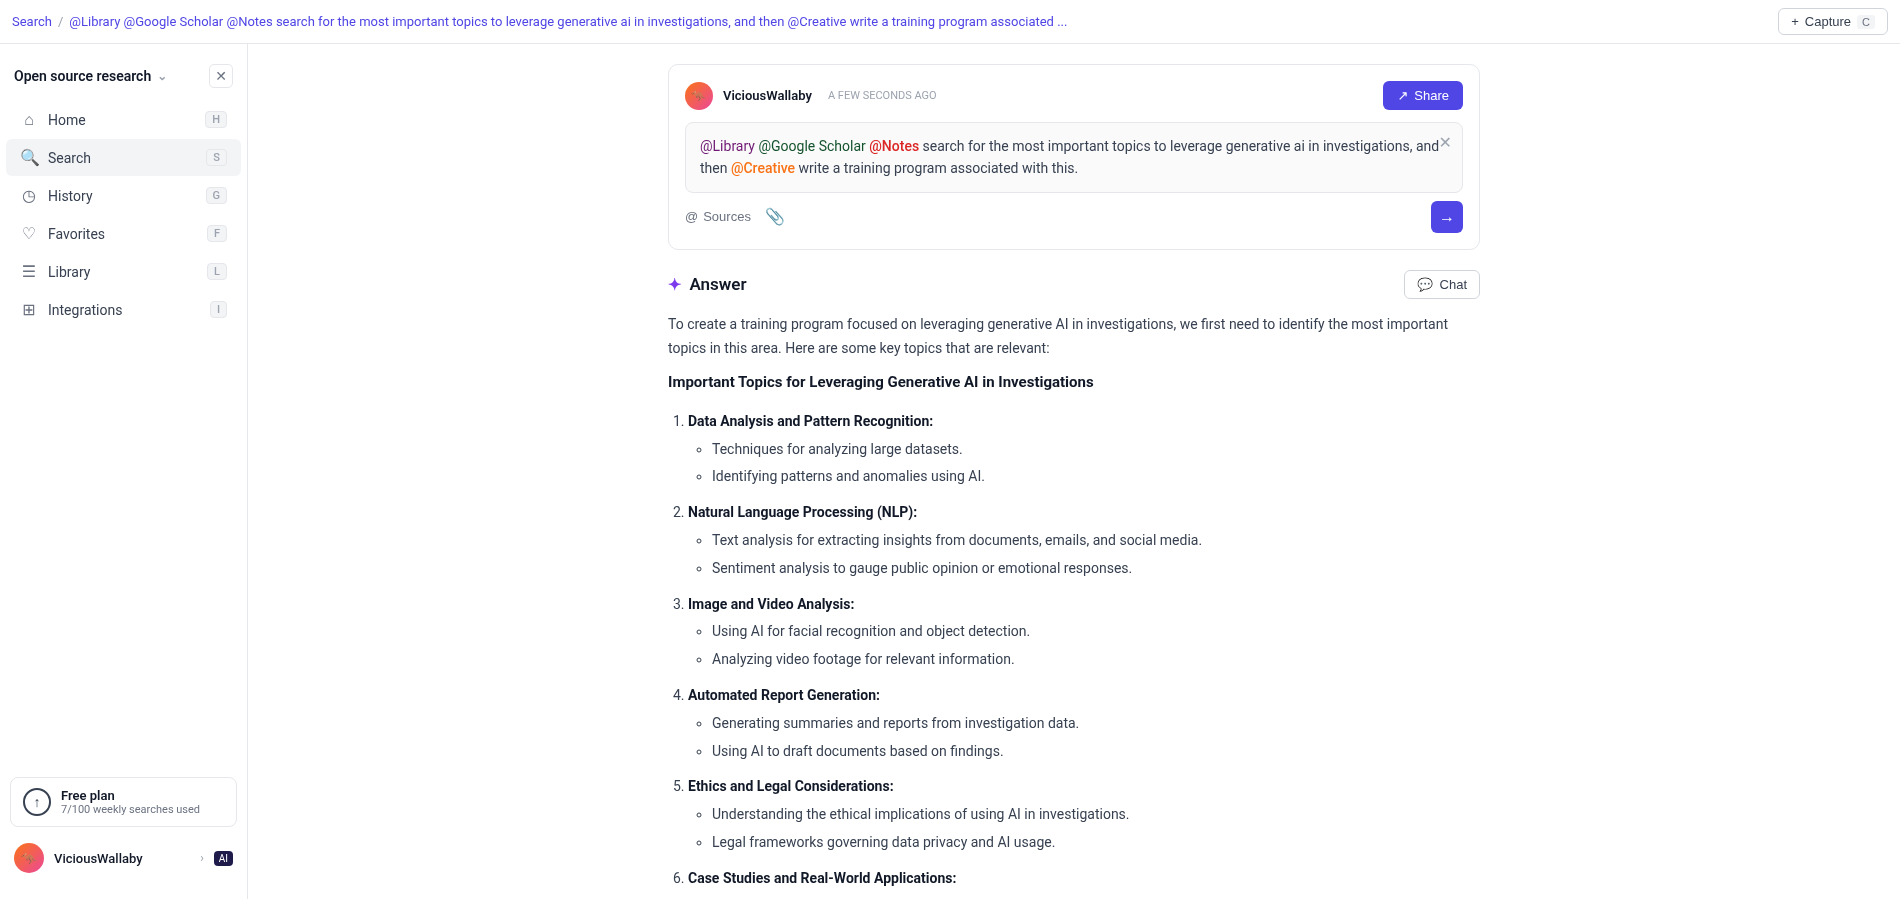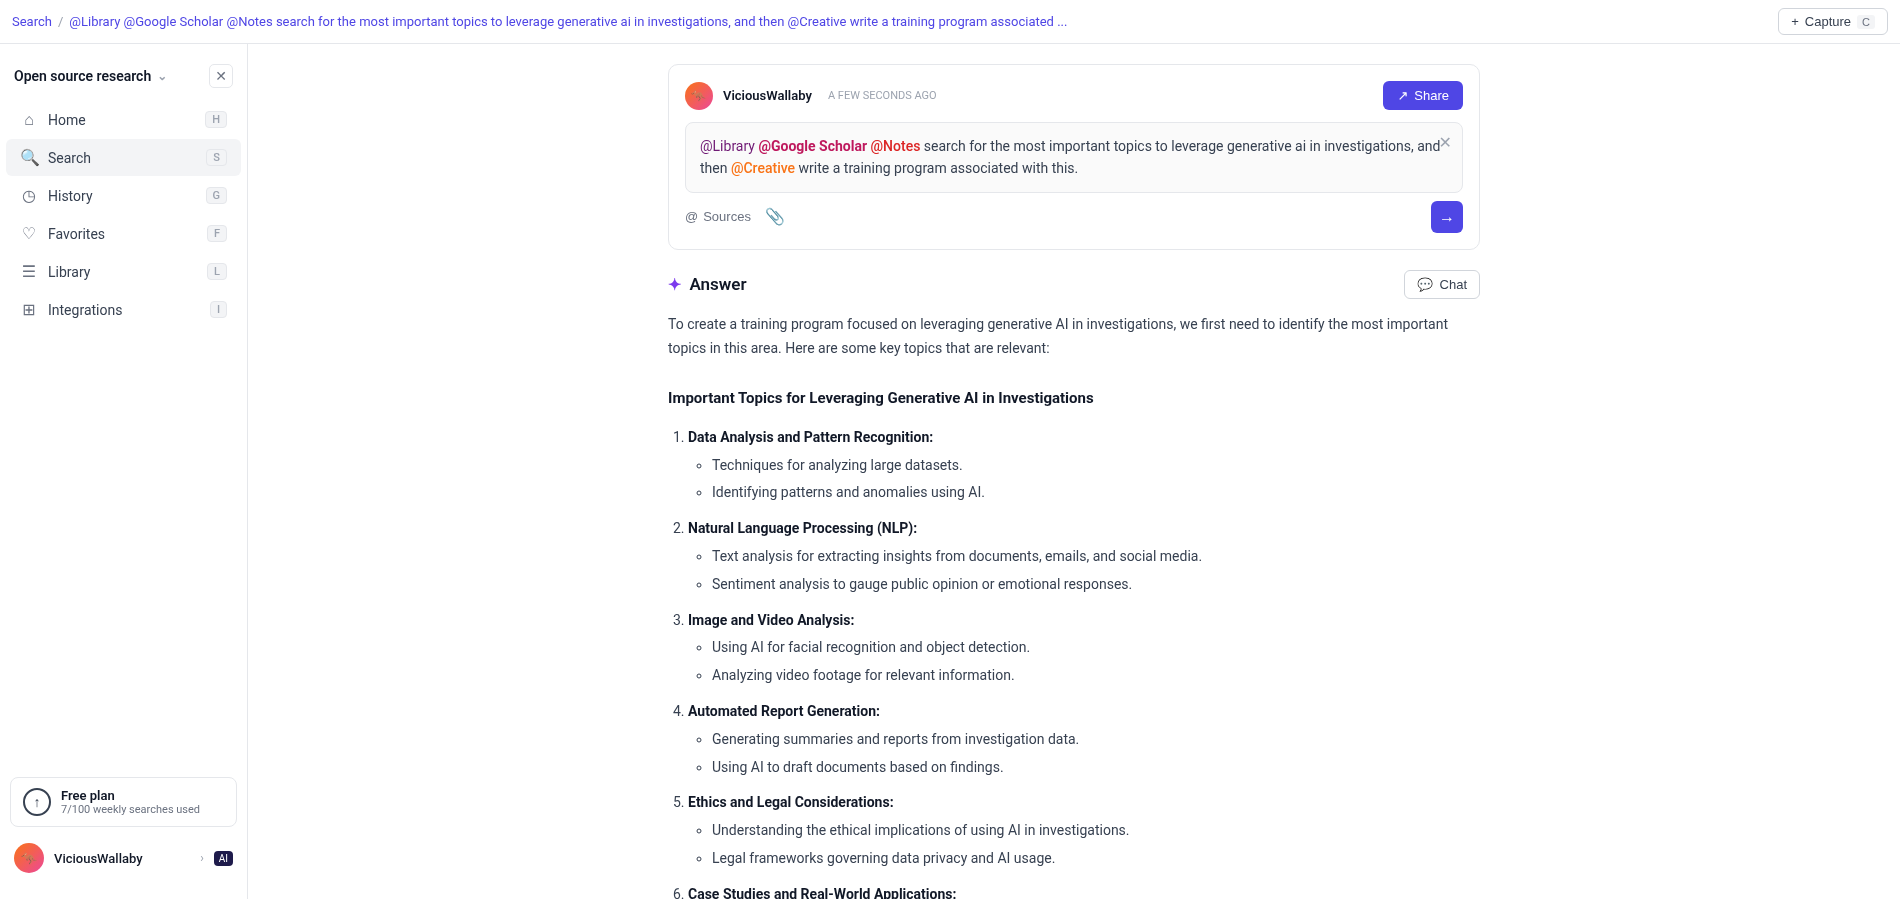--- a/index.html
+++ b/index.html
@@ -89,21 +89,21 @@
       border: none; border-radius: 6px; padding: 7px 14px; cursor: pointer; font-size: 13px; font-weight: 500;
     }
 
     .query-text-box {
       border: 1px solid #e5e7eb; border-radius: 8px; padding: 12px 14px;
       position: relative; background: #fafafa; margin-bottom: 8px;
     }
     .query-close { position: absolute; top: 10px; right: 10px; background: none; border: none; cursor: pointer; color: #9ca3af; font-size: 16px; }
     .query-body { font-size: 14px; color: #374151; line-height: 1.6; }
     .tag-library { color: #701a75; font-weight: 400; }
-    .tag-scholar { color: #be185d; font-weight: 700; }
+    .tag-scholar { color: #14532d; font-weight: 400; }
     .tag-notes { color: #dc2626; font-weight: 500; }
     .tag-creative { color: #f97316; font-weight: 500; }
 
     .query-footer { display: flex; align-items: center; justify-content: space-between; }
     .query-footer-left { display: flex; align-items: center; gap: 14px; }
     .sources-btn { display: flex; align-items: center; gap: 5px; color: #6b7280; font-size: 13px; cursor: pointer; background: none; border: none; }
     .attach-btn { color: #6b7280; font-size: 16px; cursor: pointer; background: none; border: none; }
     .send-btn { background: #4f46e5; border: none; border-radius: 6px; width: 32px; height: 32px; display: flex; align-items: center; justify-content: center; cursor: pointer; color: #fff; font-size: 16px; }
 
     
@@ -111,21 +111,21 @@
     .answer-header { display: flex; align-items: center; justify-content: space-between; margin-bottom: 14px; }
     .answer-title { display: flex; align-items: center; gap: 8px; font-size: 17px; font-weight: 600; color: #111827; }
     .answer-icon { color: #7c3aed; font-size: 16px; }
     .chat-btn {
       display: flex; align-items: center; gap: 6px; border: 1px solid #d1d5db;
       border-radius: 6px; padding: 6px 12px; font-size: 13px; color: #374151;
       cursor: pointer; background: #fff;
     }
 
     .answer-body { font-size: 14px; color: #374151; line-height: 1.7; }
-    .answer-body p { margin-bottom: 26px; }
+    .answer-body p { margin-bottom: 10px; }
     .answer-body h3 { font-size: 15px; font-weight: 700; color: #111827; margin-bottom: 14px; }
     .answer-body ol { margin-left: 20px; margin-bottom: 10px; }
     .answer-body ol > li { margin-bottom: 10px; margin-top: 12px; }
     .answer-body ol > li > strong { font-weight: 700; color: #111827; }
     .answer-body ul { margin-left: 24px; margin-top: 4px; }
     .answer-body ul li { margin-bottom: 4px; color: #374151; }
   </style>
 </head>
 <body>
 

